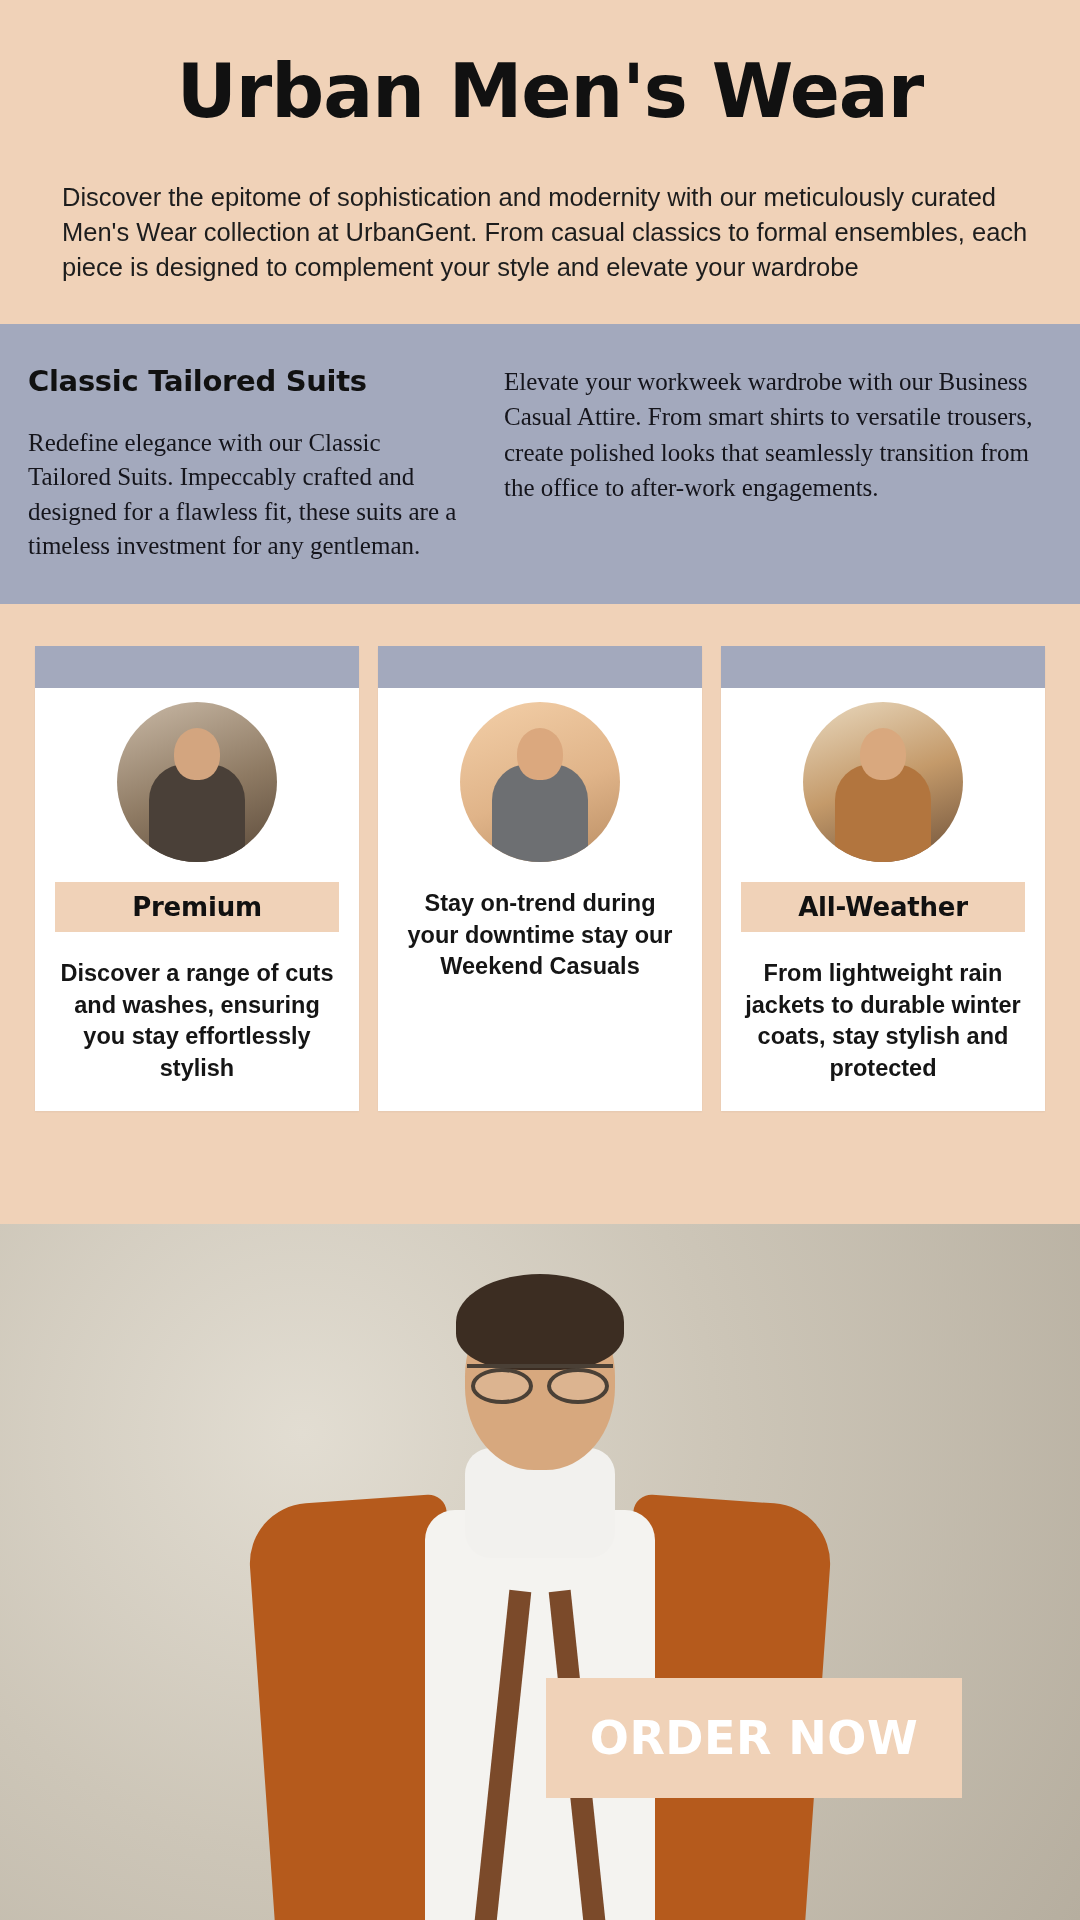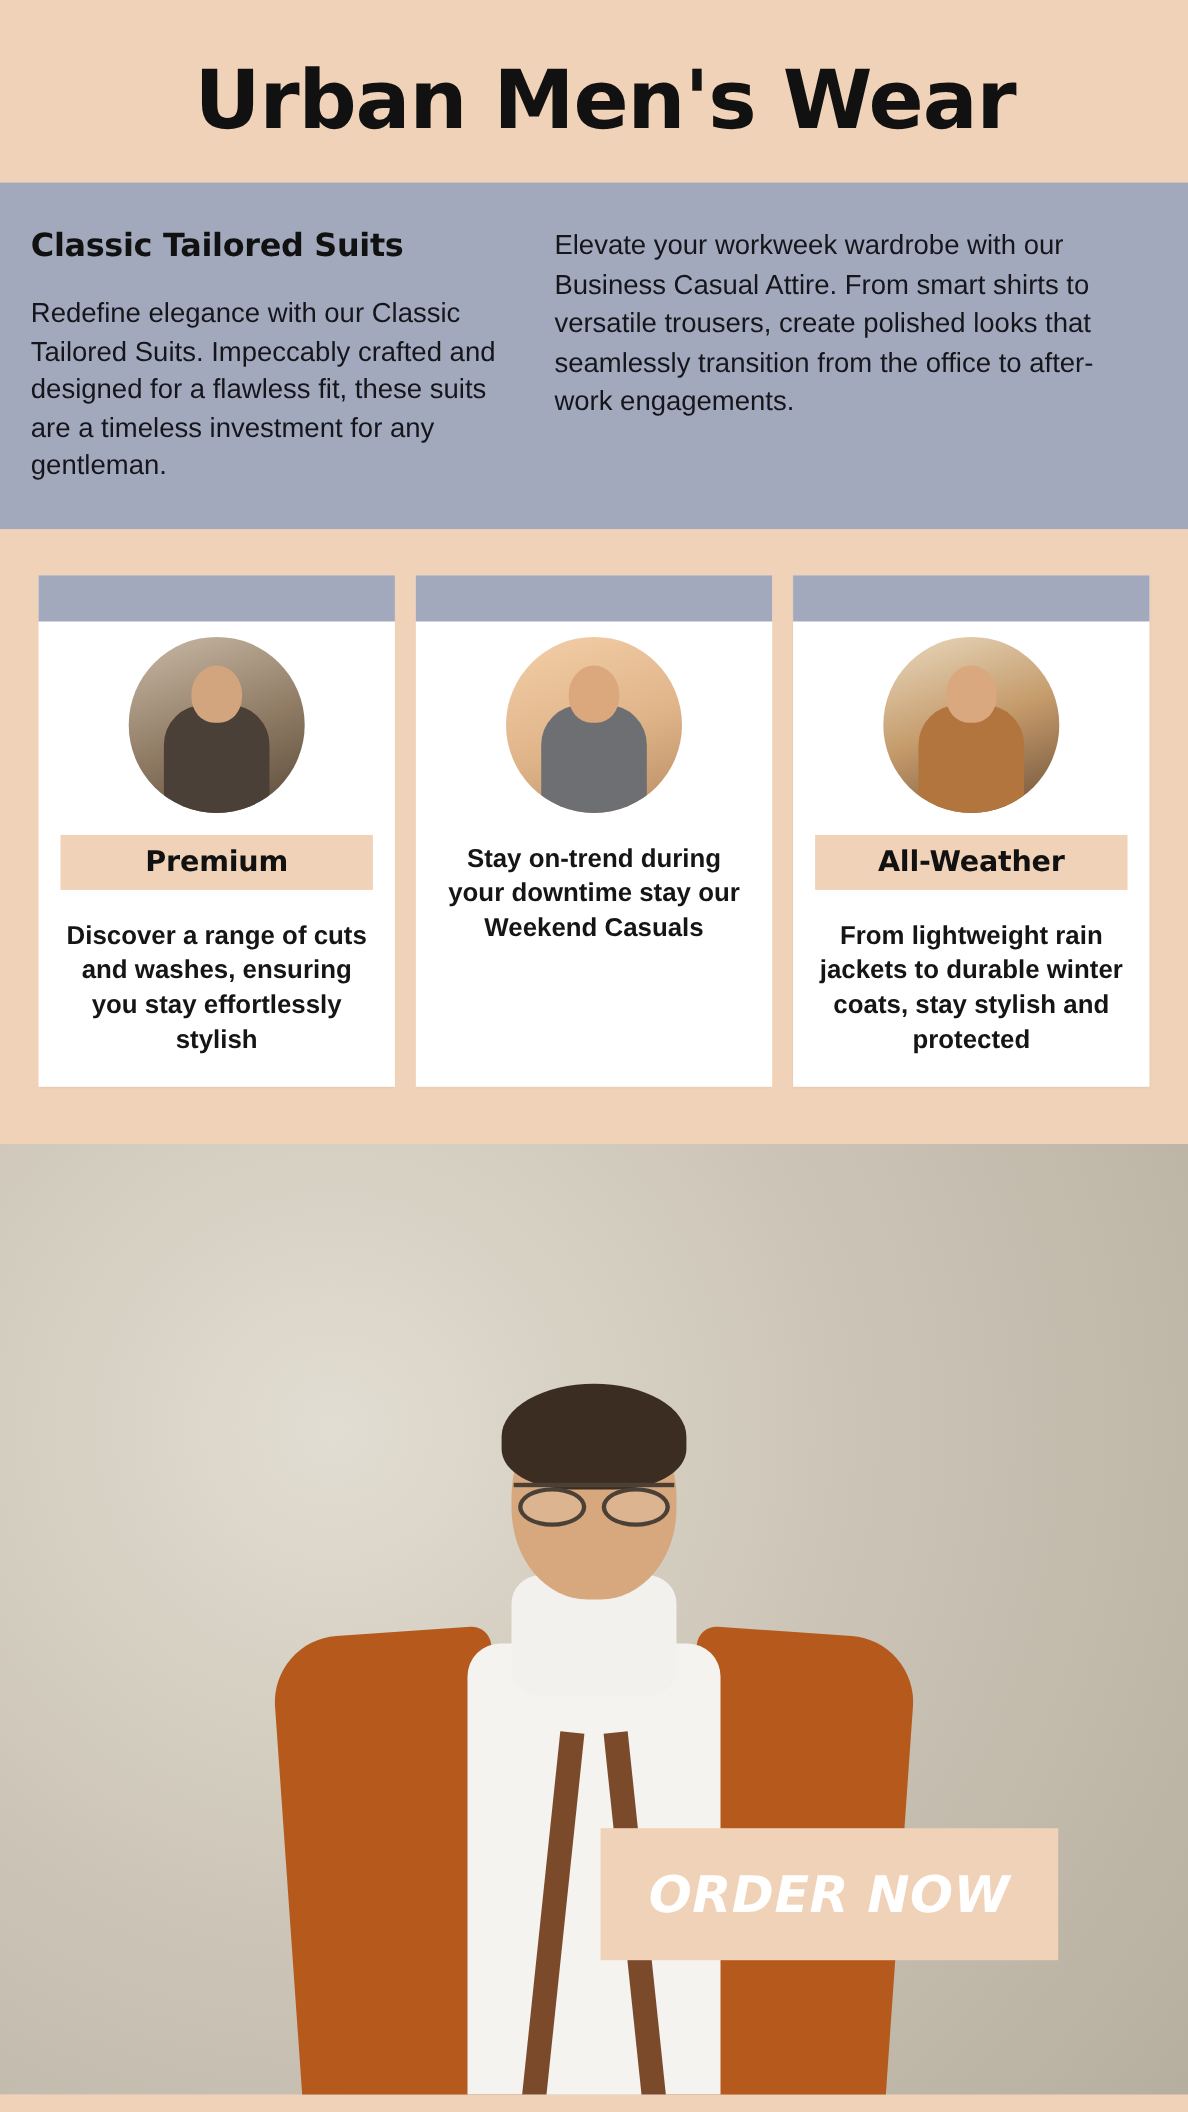--- a/index.html
+++ b/index.html
@@ -56,20 +56,21 @@
     font-weight: 700;
     font-size: 29px;
     color: #111;
     letter-spacing: -0.3px;
     margin-bottom: 28px;
   }
   .band-text {
     font-size: 25px;
     line-height: 1.38;
     color: #15151c;
+    font-family: Liberation Serif, serif;
   }
   .band-col.right .band-text {
     font-size: 25px;
     line-height: 1.42;
   }
 
   
   .cards {
     display: flex;
     gap: 19px;
@@ -147,26 +148,25 @@
     font-size: 23.5px;
     line-height: 1.36;
     font-weight: 700;
     color: #151515;
   }
 
   
   .footer {
     position: absolute;
     left: 0;
-    bottom: 16px;
+    bottom: 0;
     width: 1080px;
-    height: 864px;
+    height: 696px;
     overflow: hidden;
     background: linear-gradient(110deg,#d8d2c6 0%,#cfc7b7 35%,#c6bfb0 60%,#b9b1a2 100%);
-    font-style: italic;
   }
   .footer-wall {
     position: absolute;
     inset: 0;
     background: radial-gradient(circle at 28% 30%, #e2ddd2 0%, #cdc6b8 45%, #b6ae9f 100%);
   }
   .man {
     position: absolute;
     left: 50%;
     bottom: -40px;
@@ -273,20 +273,21 @@
     color: #ffffff;
   }
 </style>
 </head>
 <body>
 
 <div class="page">
 
   <div class="hero">
     <div class="hero-title">Urban Men's Wear</div>
+    <div class="hero-sub">Discover the epitome of sophistication and modernity with our meticulously curated Men's Wear collection at UrbanGent. From casual classics to formal ensembles, each piece is designed to complement your style and elevate your wardrobe</div>
   </div>
 
   <div class="band">
     <div class="band-col left">
       <div class="band-title">Classic Tailored Suits</div>
       <div class="band-text">Redefine elegance with our Classic Tailored Suits. Impeccably crafted and designed for a flawless fit, these suits are a timeless investment for any gentleman.</div>
     </div>
     <div class="band-col right">
       <div class="band-text">Elevate your workweek wardrobe with our Business Casual Attire. From smart shirts to versatile trousers, create polished looks that seamlessly transition from the office to after-work engagements.</div>
     </div>

